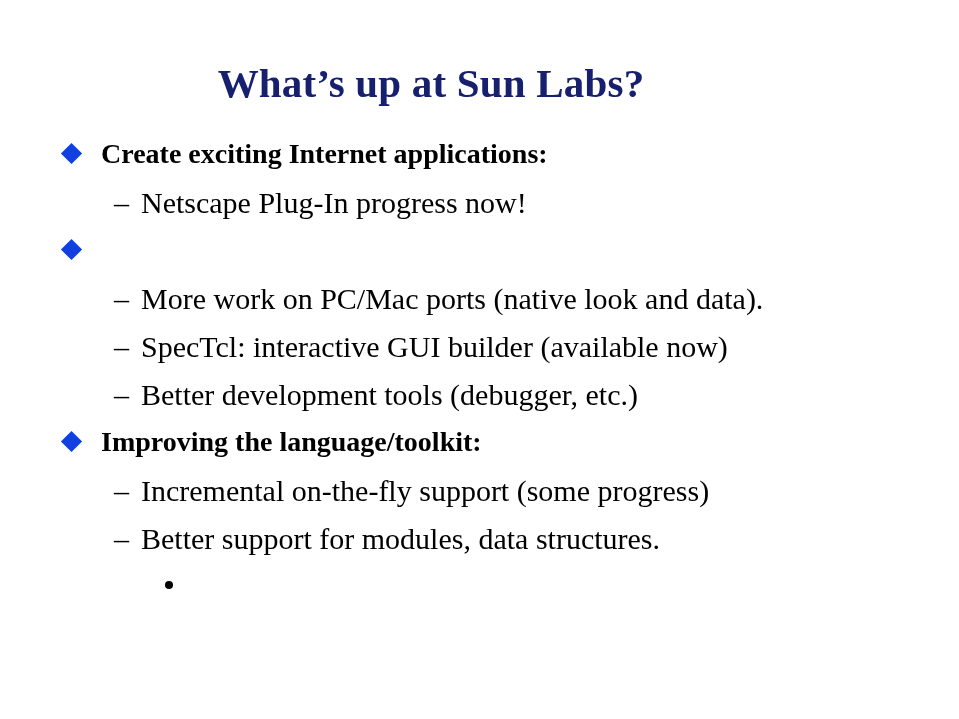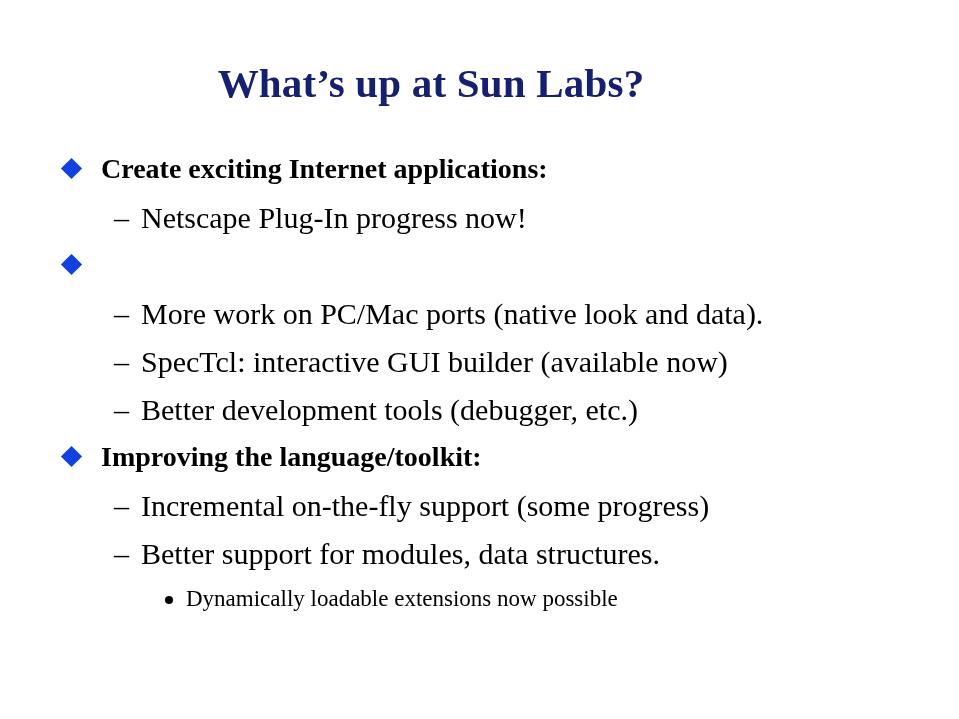--- a/index.html
+++ b/index.html
@@ -32,21 +32,21 @@
     line-height: 46px;
     letter-spacing: 0.2px;
     color: #16206E;
     white-space: nowrap;
   }
 
   
   #slide-body {
     position: absolute;
     left: 0;
-    top: 152px;
+    top: 137px;
     width: 959px;
   }
 
   .bullet-row {
     position: relative;
     display: block;
     width: 959px;
     white-space: nowrap;
   }
 
@@ -160,17 +160,16 @@
       <div class="bullet-row lvl2">
         <span class="marker">–</span>
         <span class="btext">Incremental on-the-fly support (some progress)</span>
       </div>
       <div class="bullet-row lvl2">
         <span class="marker">–</span>
         <span class="btext">Better support for modules, data structures.</span>
       </div>
       <div class="bullet-row lvl3">
         <span class="marker"></span>
-        <span class="btext">Dynamically loadable extensions now possible</span>
       </div>
     </div>
 
 </div>
 
 </body></html>

